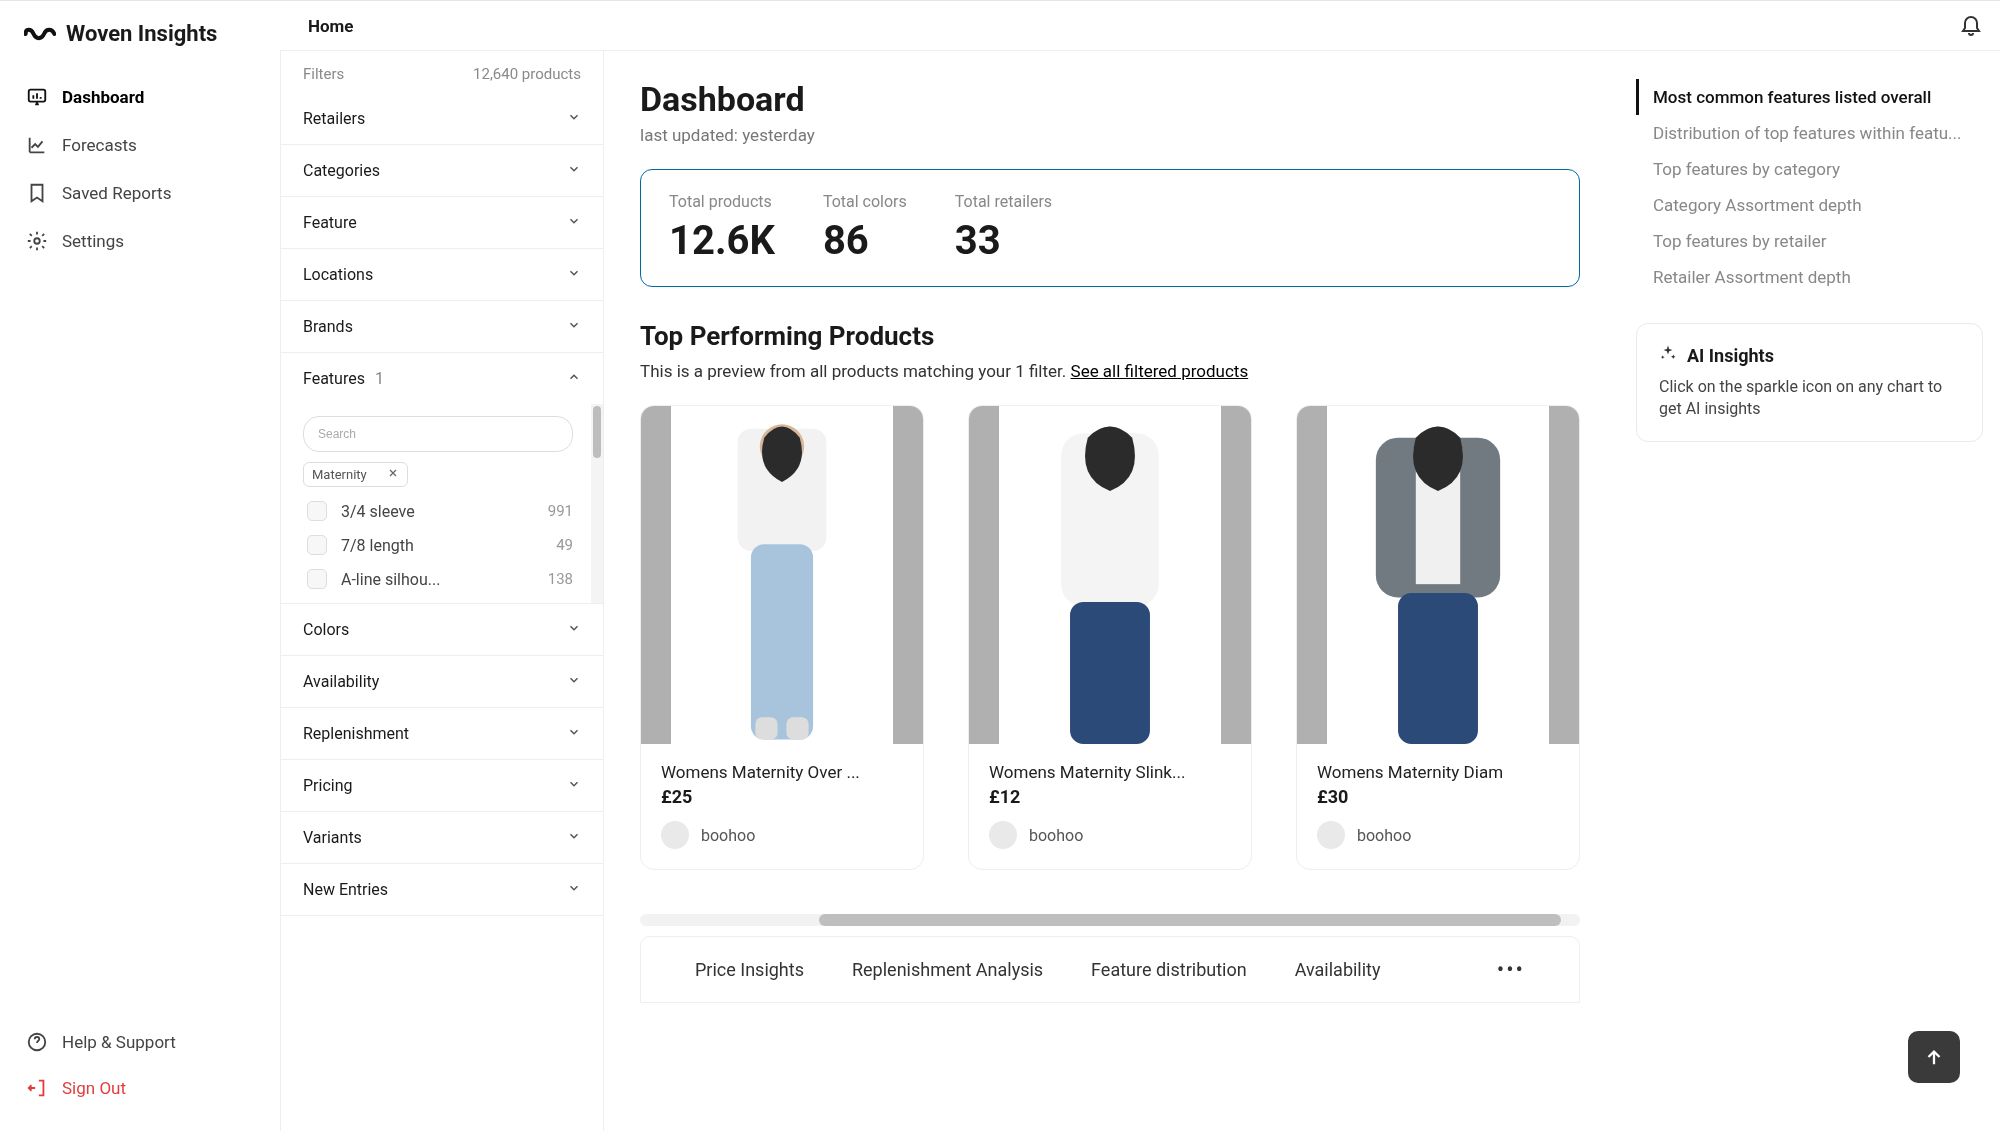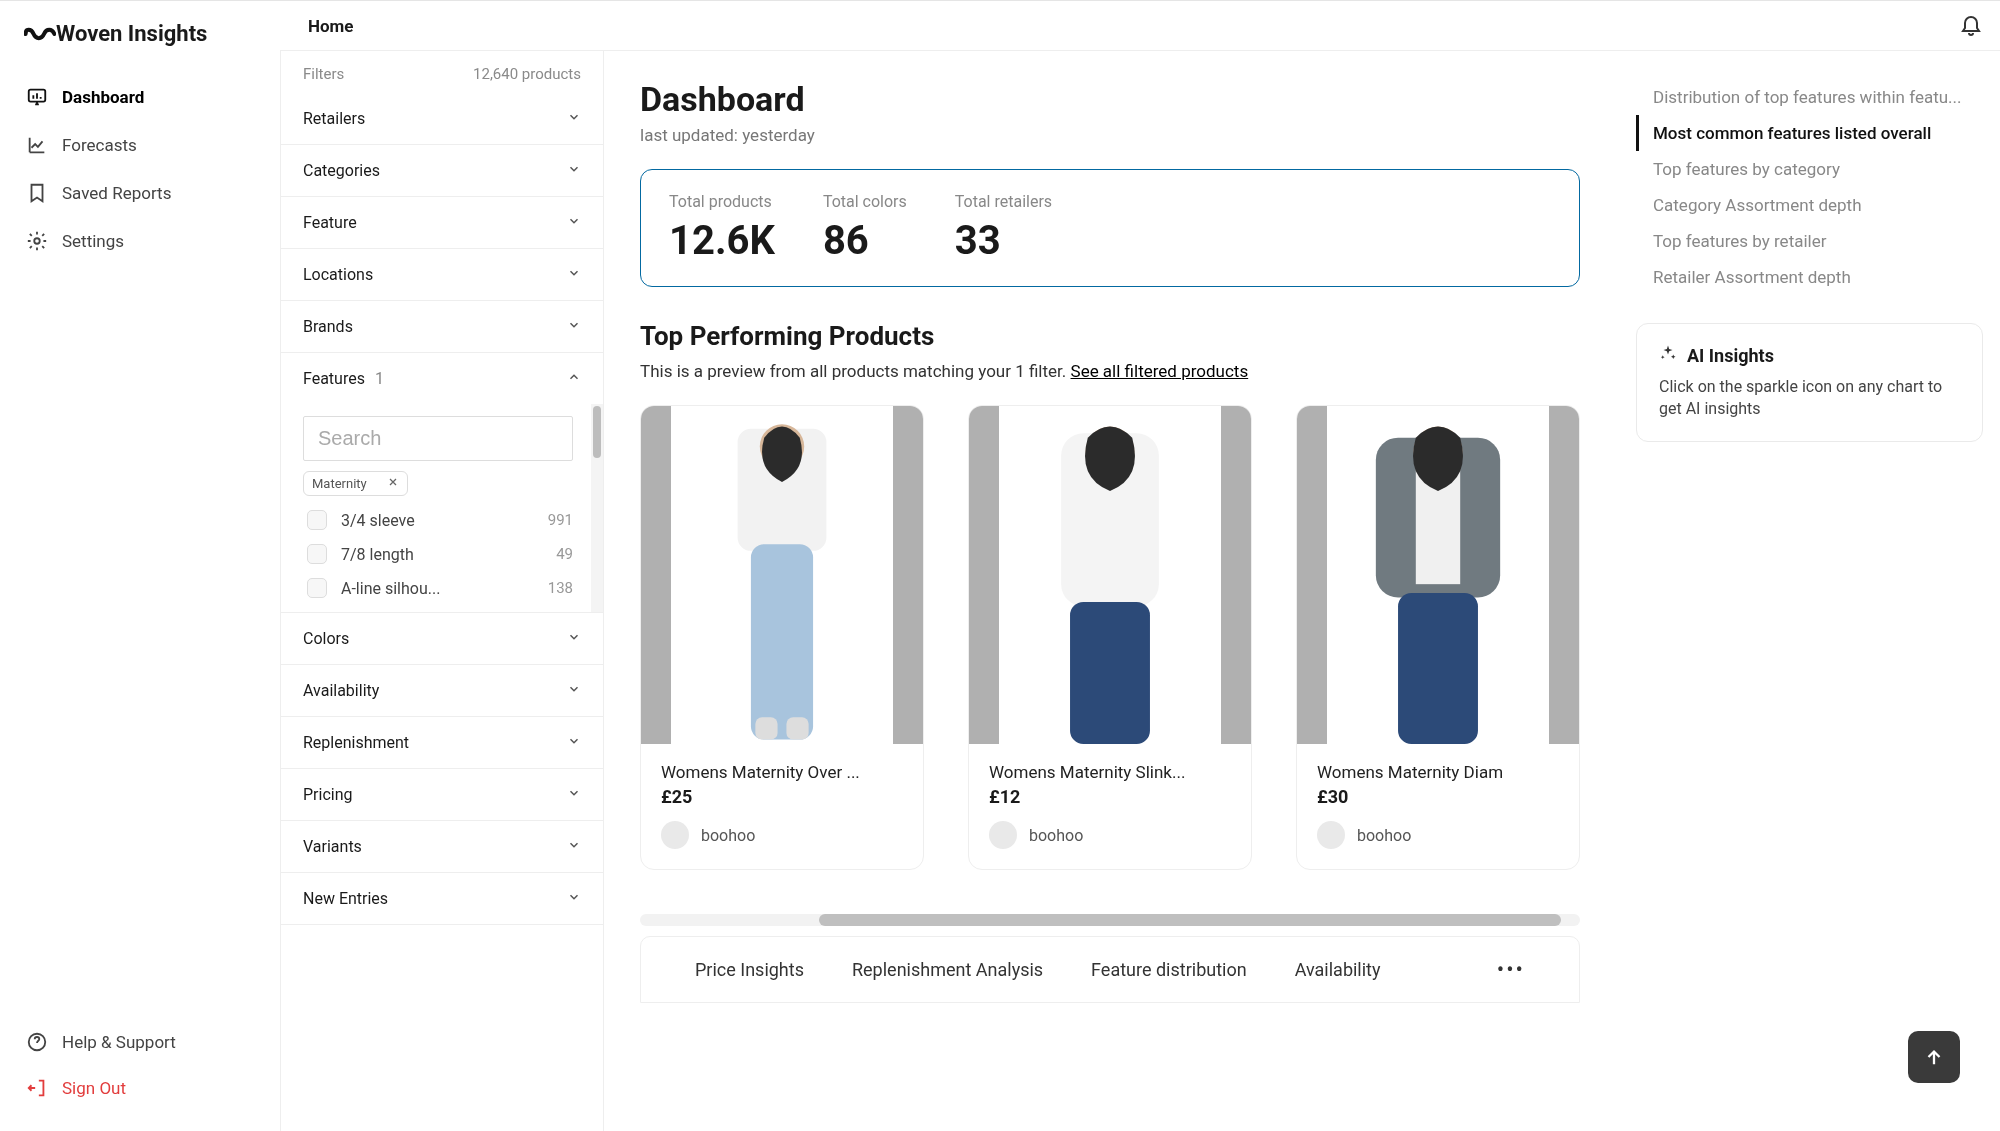--- a/index.html
+++ b/index.html
@@ -16,21 +16,21 @@
 
     
     .nav-sidebar {
       width: 280px;
       flex-shrink: 0;
       display: flex;
       flex-direction: column;
       padding: 20px 0;
     }
     .logo-wrap {
-      display: flex; align-items: center; gap: 0;
+      display: flex; align-items: center; gap: 10px;
       padding: 0 24px 28px 24px;
       font-weight: 700; font-size: 22px;
     }
     .logo-mark svg { display: block; }
     .nav-items { display: flex; flex-direction: column; gap: 2px; padding: 0 12px; }
     .nav-item {
       display: flex; align-items: center; gap: 14px;
       padding: 12px 14px; border-radius: 6px; cursor: pointer;
       font-size: 17px; color: #444;
     }
@@ -68,22 +68,22 @@
     .filter-row .label-side { display: flex; gap: 10px; align-items: center; }
     .filter-row .count-pill { color: #888; }
 
     .features-body { border-bottom: 1px solid #eee; display: flex; position: relative; }
     .features-inner { flex: 1; padding: 12px 18px 14px 22px; }
     .features-scroll {
       width: 12px; background: #f4f4f4; display: flex; flex-direction: column;
     }
     .features-thumb { width: 8px; background: #bdbdbd; border-radius: 4px; margin: 2px auto 0 auto; height: 52px; }
     .search-input {
-      width: 100%; border: 1px solid #ddd; border-radius: 2px;
-      padding: 10px 14px; font-size: 20px; color: #333; outline: none;
+      width: 100%; border: 1px solid #ddd; border-radius: 16px;
+      padding: 10px 14px; font-size: 12px; color: #333; outline: none;
     }
     .search-input::placeholder { color: #aaa; }
     .chip {
       display: inline-flex; align-items: center; gap: 20px;
       border: 1px solid #ddd; border-radius: 6px;
       padding: 4px 8px; font-size: 13px; color: #555; margin-top: 10px;
     }
     .chip svg { width: 12px; height: 12px; }
     .feat-list { margin-top: 14px; display: flex; flex-direction: column; gap: 14px; }
     .feat-item {
@@ -469,22 +469,22 @@
           <div class="tabs-row">
             <span class="tab">Price Insights</span>
             <span class="tab">Replenishment Analysis</span>
             <span class="tab">Feature distribution</span>
             <span class="tab">Availability</span>
             <span class="dots">•••</span>
           </div>
         </div>
 
         <div class="right-panel">
+          <div class="toc-item active">Most common features listed overall</div>
           <div class="toc-item">Distribution of top features within featu...</div>
-          <div class="toc-item active">Most common features listed overall</div>
           <div class="toc-item">Top features by category</div>
           <div class="toc-item">Category Assortment depth</div>
           <div class="toc-item">Top features by retailer</div>
           <div class="toc-item">Retailer Assortment depth</div>
 
           <div class="ai-card">
             <div class="ai-title">
               <span><svg width="18" height="18" viewBox="0 0 24 24" fill="#333">
                     <path d="M12 2l1.5 4.5L18 8l-4.5 1.5L12 14l-1.5-4.5L6 8l4.5-1.5L12 2zM19 14l.9 2.1L22 17l-2.1.9L19 20l-.9-2.1L16 17l2.1-.9L19 14zM5 15l.7 1.8L7.5 17.5l-1.8.7L5 20l-.7-1.8L2.5 17.5l1.8-.7L5 15z"></path>
                   </svg></span>

